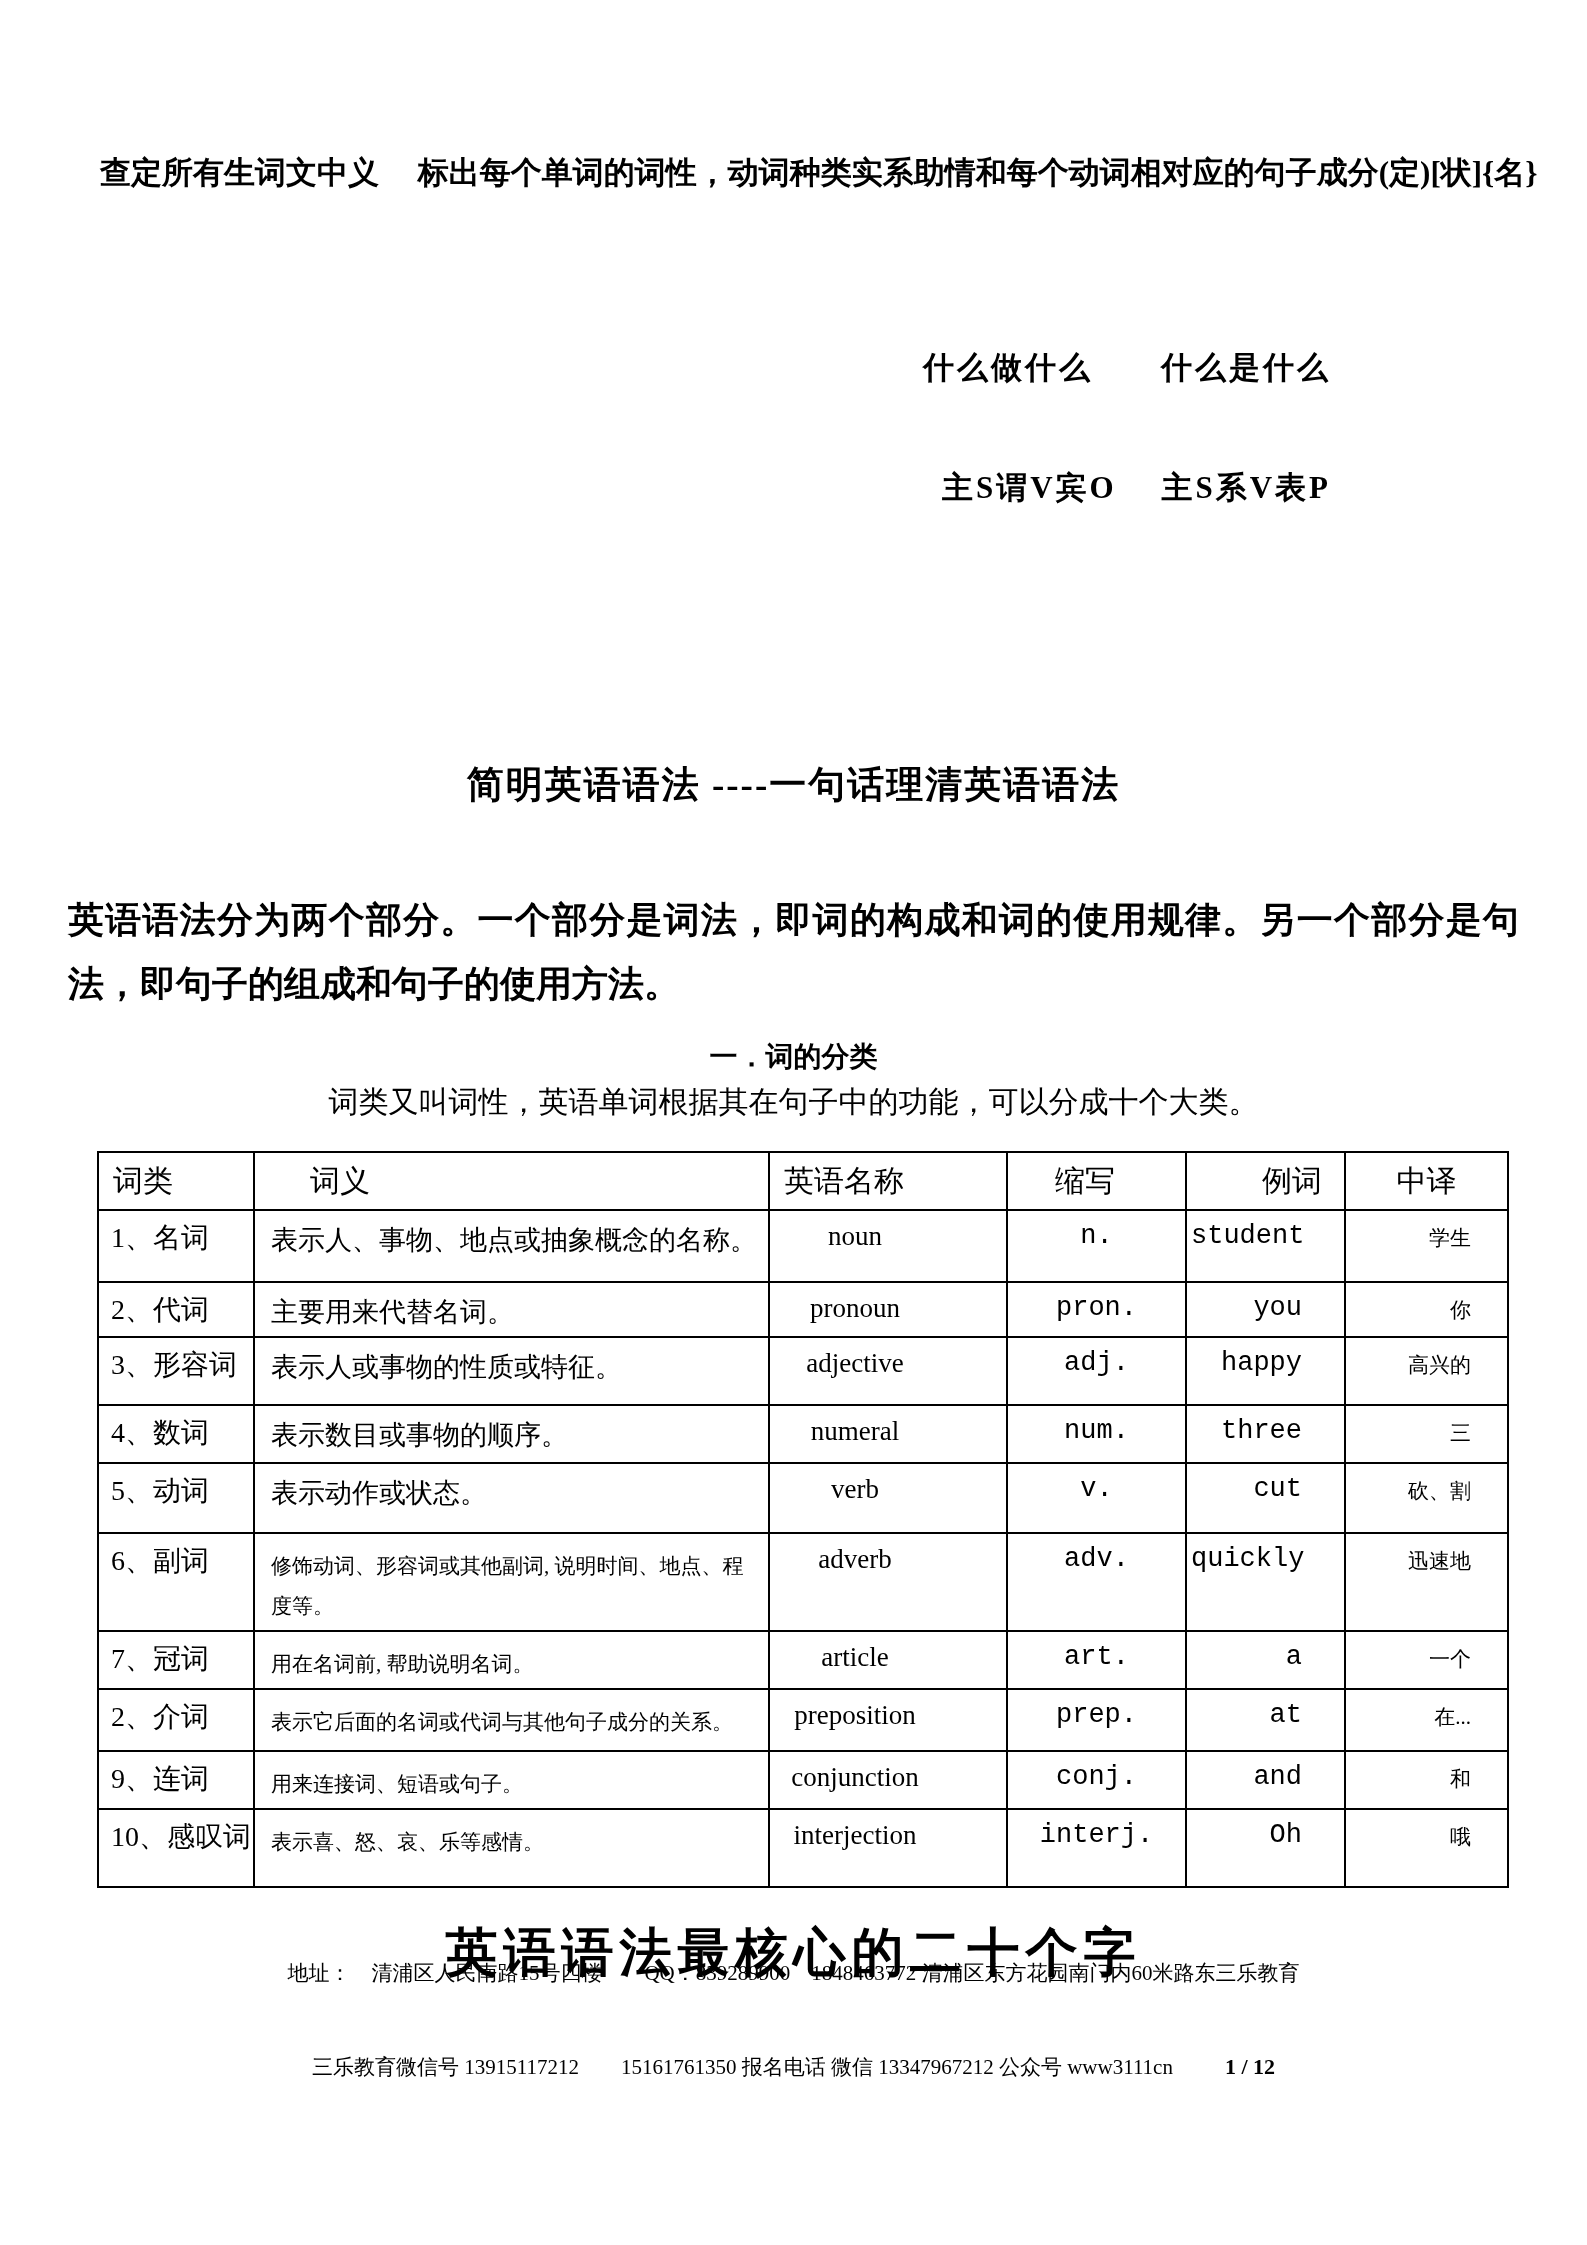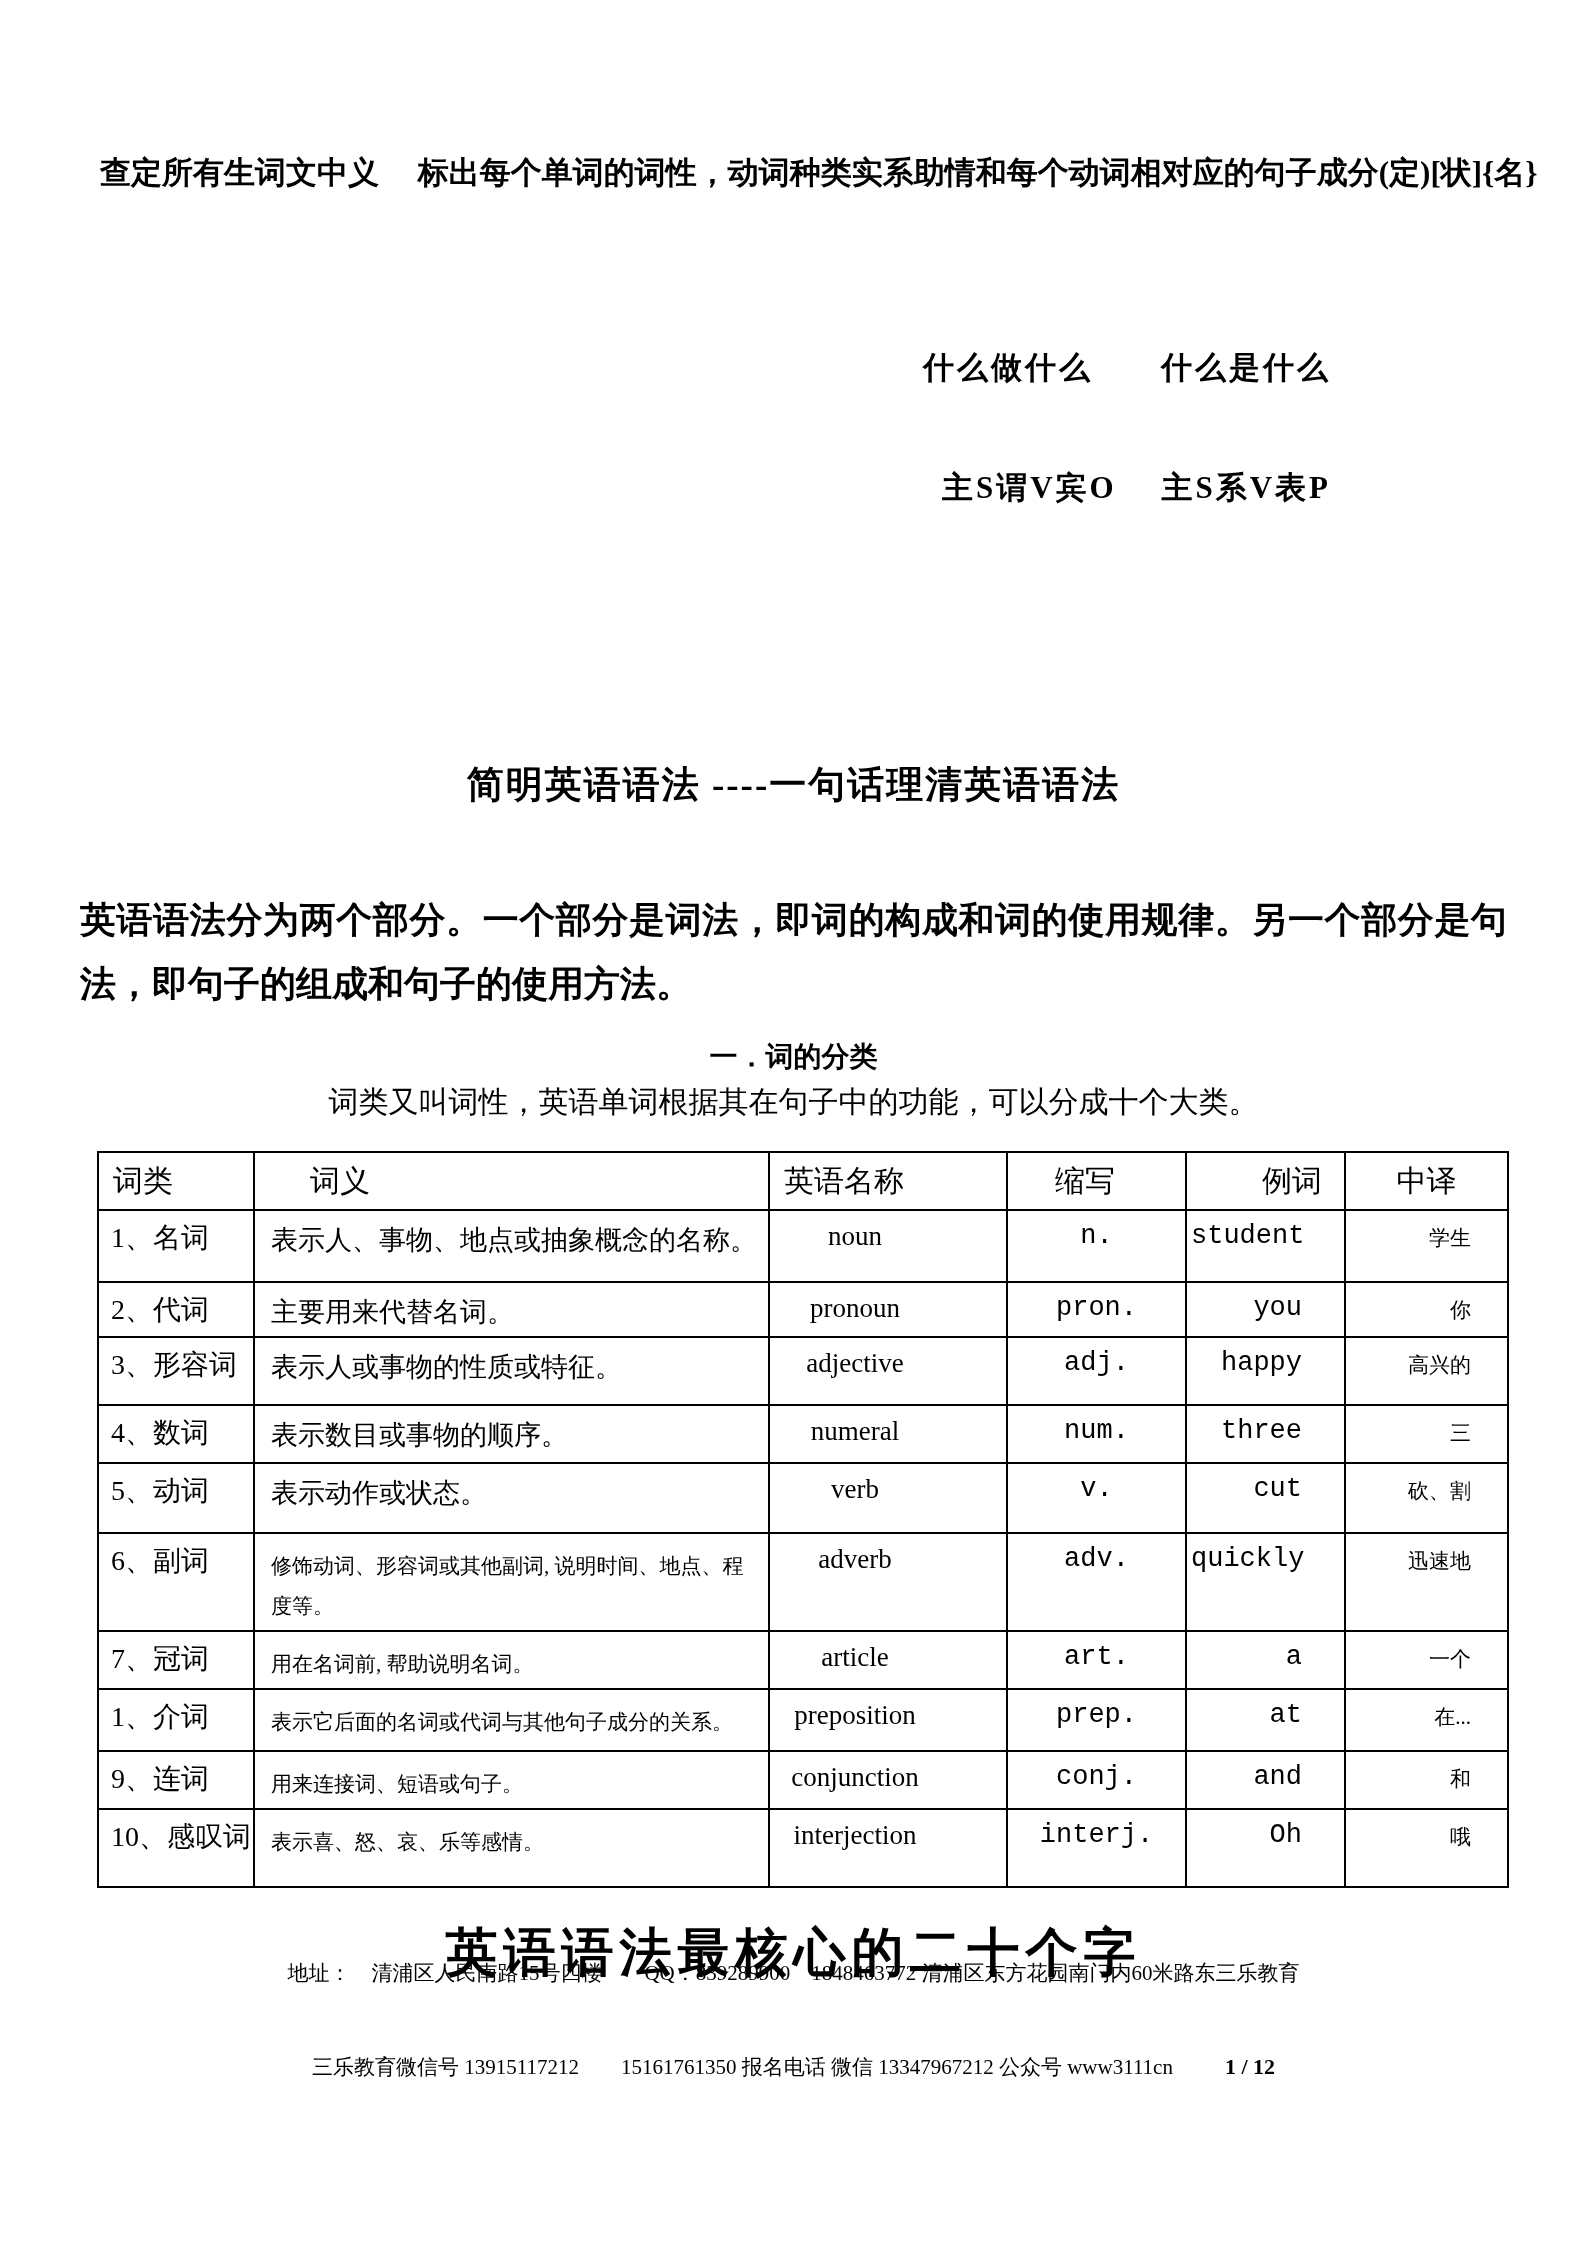--- a/index.html
+++ b/index.html
@@ -25,21 +25,21 @@
     margin:96px 0 0; text-align:center;
     font-size:37px; font-weight:700; letter-spacing:2px;
   }
 
   
   .intro {
     margin:78px 64px 0;
     font-size:36px; line-height:64px; font-weight:600;
     text-align:justify; text-justify:inter-character;
   }
-  .intro p { margin:16px;font-family:Liberation Serif, serif; }
+  .intro p { margin:4px;font-family:Liberation Serif, serif; }
 
   
   .section-heading { margin-top:22px; text-align:center; font-size:28px; font-weight:600; }
   .section-subtitle { margin-top:6px; text-align:center; font-size:30px; font-weight:500; }
 
   
   table.pos-table {
     margin:28px 0 0 97px; width:1410px;
     border-collapse:collapse; table-layout:fixed;
     background:#fff;
@@ -172,21 +172,21 @@
       </tr>
       <tr style="height:55px" class="small">
         <td class="cell-cat">7、冠词</td>
         <td class="cell-mean">用在名词前, 帮助说明名词。</td>
         <td class="cell-eng">article</td>
         <td class="cell-abbr">art.</td>
         <td class="cell-ex">a</td>
         <td class="cell-cn">一个</td>
       </tr>
       <tr style="height:62px" class="small">
-        <td class="cell-cat">1、介词</td>
+        <td class="cell-cat">2、介词</td>
         <td class="cell-mean">表示它后面的名词或代词与其他句子成分的关系。</td>
         <td class="cell-eng">preposition</td>
         <td class="cell-abbr">prep.</td>
         <td class="cell-ex">at</td>
         <td class="cell-cn">在...</td>
       </tr>
       <tr style="height:58px" class="small">
         <td class="cell-cat">9、连词</td>
         <td class="cell-mean">用来连接词、短语或句子。</td>
         <td class="cell-eng">conjunction</td>

